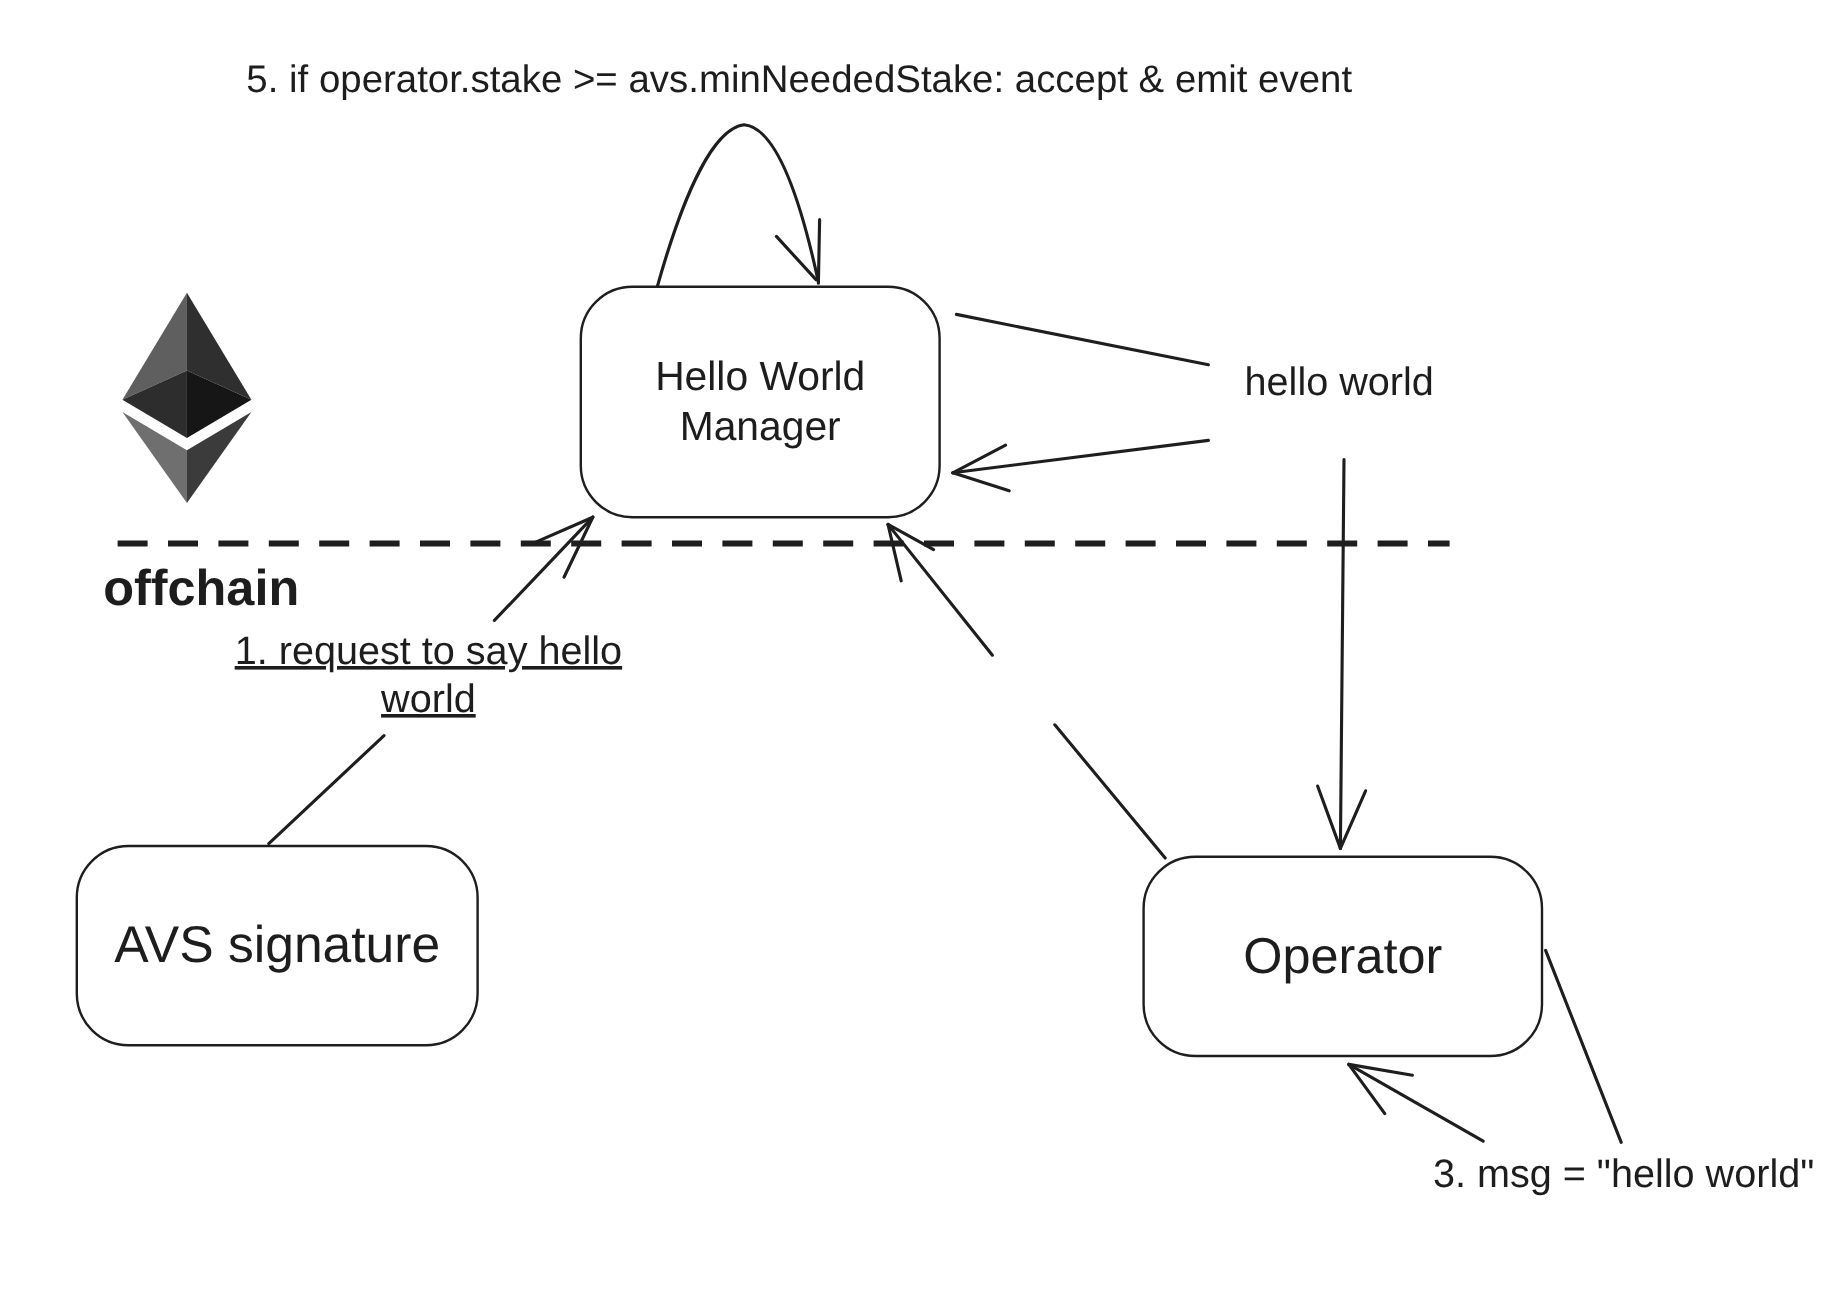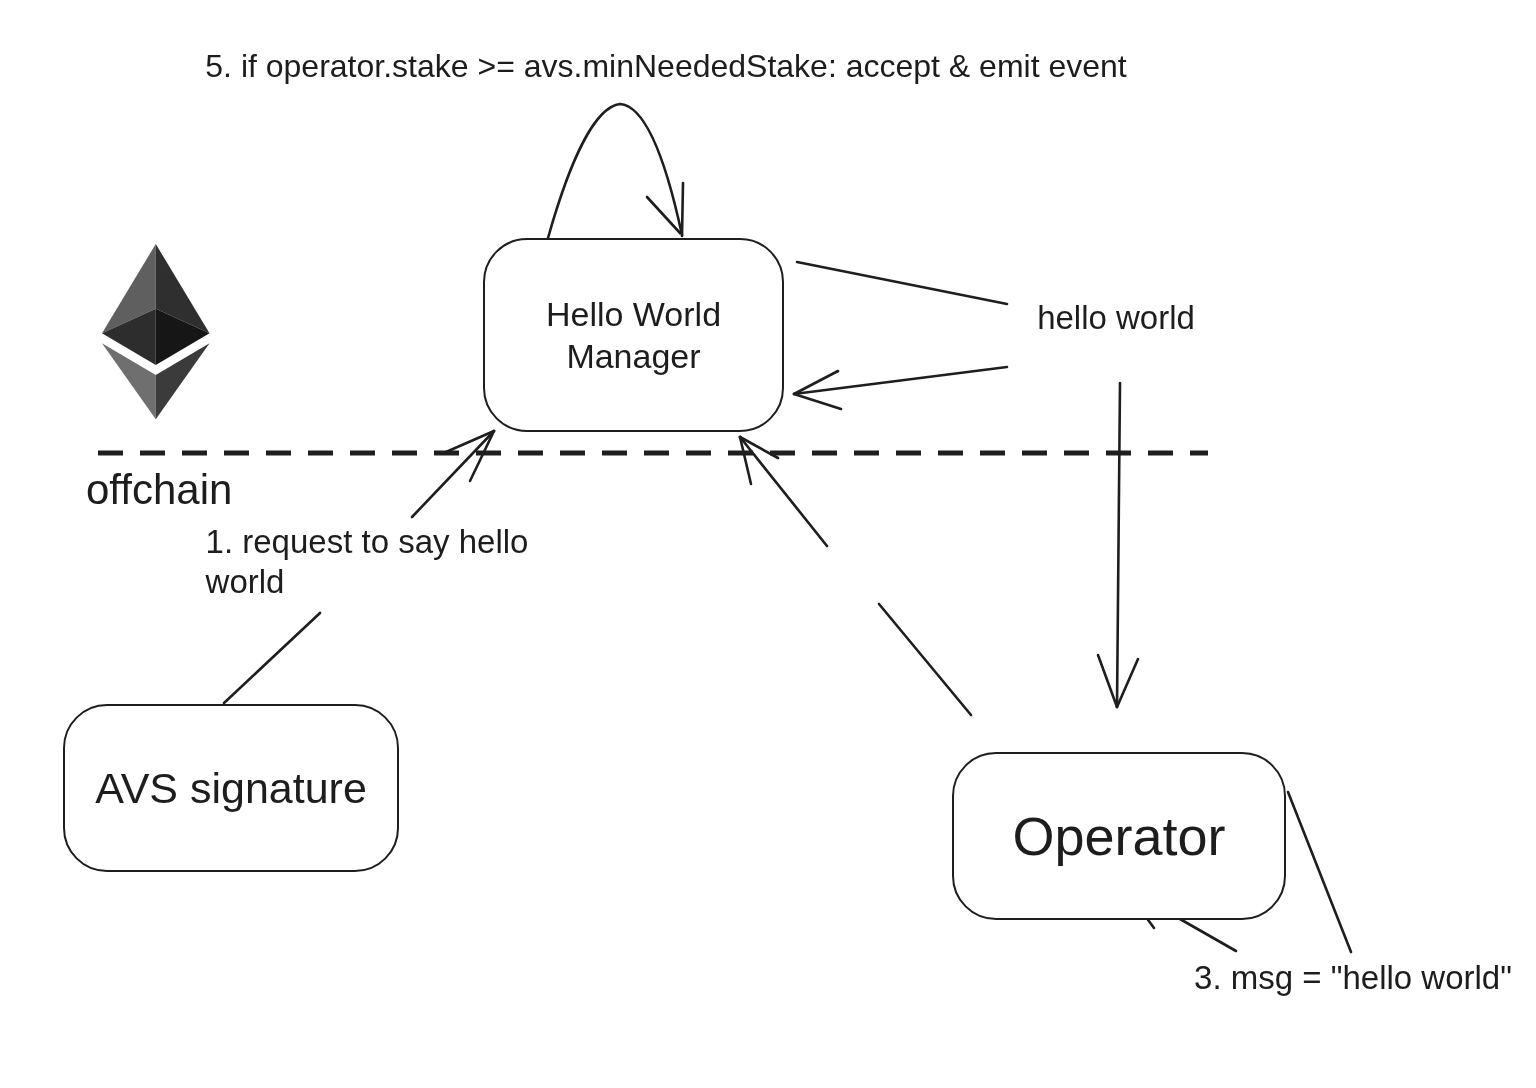--- a/index.html
+++ b/index.html
@@ -8,26 +8,26 @@
     font-family:"Liberation Sans","DejaVu Sans",sans-serif;color:#1d1d1d;overflow:hidden;
   }
   #wires{position:absolute;left:0;top:0;width:1536px;height:1088px;}
   .node{
     position:absolute;background:#ffffff;border:2.5px solid #1e1e1e;border-radius:44px;
     display:flex;align-items:center;justify-content:center;text-align:center;
   }
   .node-label{white-space:nowrap;}
   #node-service-manager{left:483px;top:238px;width:297px;height:190px;font-size:34px;line-height:42px;}
   #node-avs-consumer{left:63px;top:704px;width:332px;height:164px;font-size:43px;}
-  #node-operator{left:952px;top:713px;width:330px;height:164px;font-size:54px;margin-top:39px;}
-  .lbl{position:absolute;font-size:33px;line-height:40px;white-space:nowrap;}
+  #node-operator{left:952px;top:713px;width:330px;height:164px;font-size:42px;}
+  .lbl{position:absolute;font-size:33px;line-height:40px;text-align:center;white-space:nowrap;}
   .lbl.centered{transform:translateX(-50%);}
   #lbl-step5{left:666px;top:46px;font-size:32px;}
-  #lbl-offchain{left:86px;top:467px;font-size:42px;line-height:46px;text-align:left;}
-  #lbl-step1{left:367px;top:522px;}
+  #lbl-offchain{left:86px;top:467px;font-size:42px;line-height:46px;text-align:left;font-weight:bold;}
+  #lbl-step1{left:357px;top:522px;text-decoration:underline;}
   #lbl-step2{left:1116px;top:298px;}
   #lbl-step3{left:1353px;top:958px;}
   #lbl-step4{left:854px;top:550px;}
 </style>
 </head>
 <body>
 
 <div id="canvas">
 
   <svg id="wires" viewBox="0 0 1536 1088" xmlns="http://www.w3.org/2000/svg">

